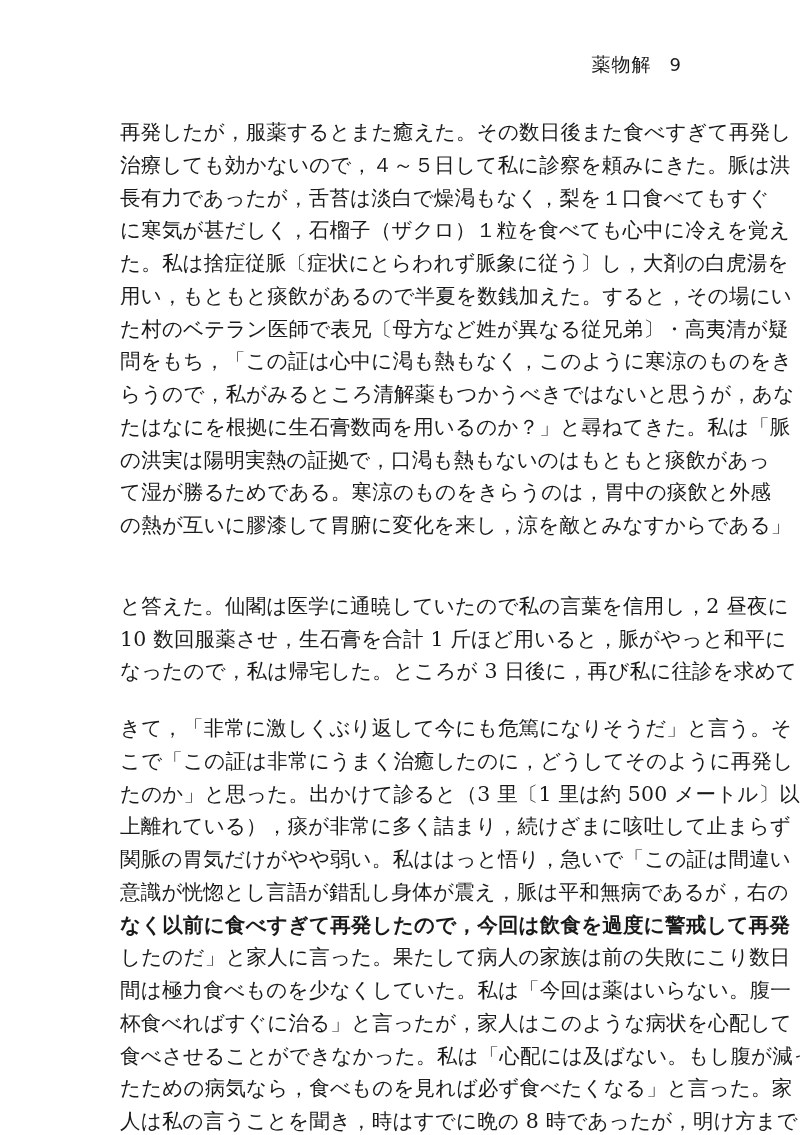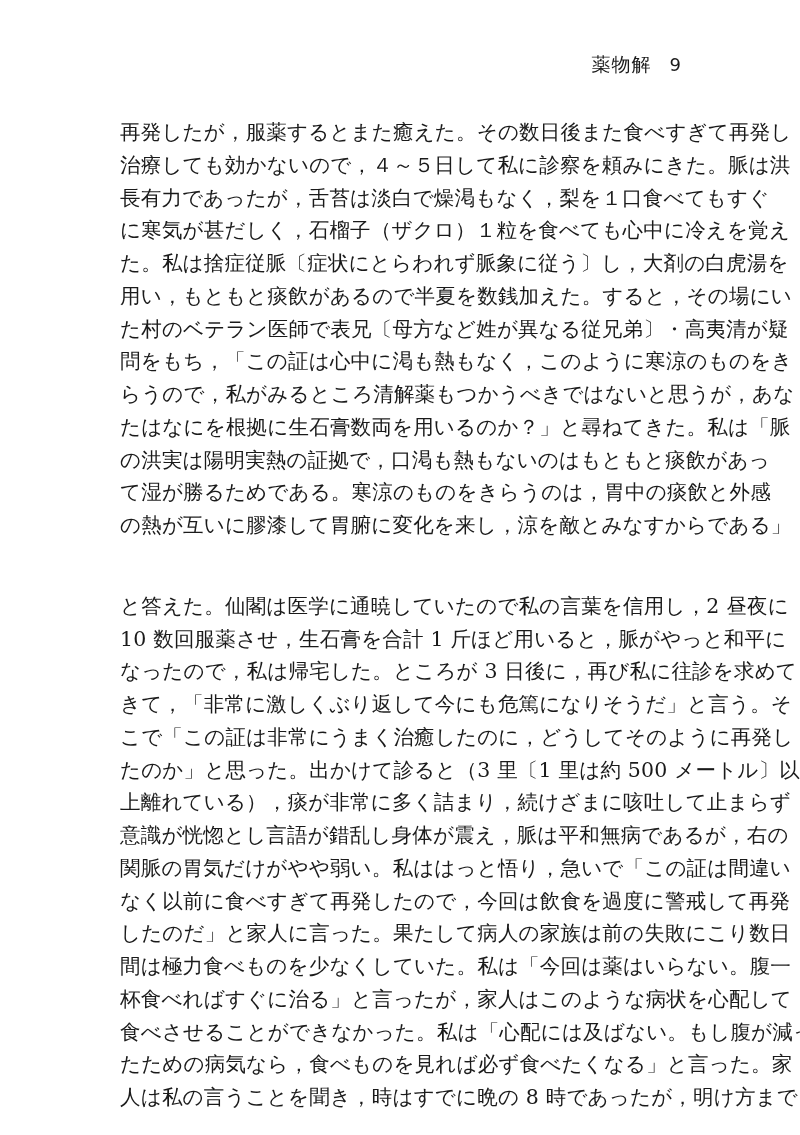--- a/index.html
+++ b/index.html
@@ -30,26 +30,26 @@
     <div class="line" style="height: 32.75px; line-height: 32.75px;">た村のベテラン医師で表兄〔母方など姓が異なる従兄弟〕・高夷清が疑</div>
     <div class="line" style="height: 32.75px; line-height: 32.75px;">問をもち，「この証は心中に渇も熱もなく，このように寒涼のものをき</div>
     <div class="line" style="height: 32.75px; line-height: 32.75px;">らうので，私がみるところ清解薬もつかうべきではないと思うが，あな</div>
     <div class="line" style="height: 32.75px; line-height: 32.75px;">たはなにを根拠に生石膏数両を用いるのか？」と尋ねてきた。私は「脈</div>
     <div class="line" style="height: 32.75px; line-height: 32.75px;">の洪実は陽明実熱の証拠で，口渇も熱もないのはもともと痰飲があっ</div>
     <div class="line" style="height: 32.75px; line-height: 32.75px;">て湿が勝るためである。寒涼のものをきらうのは，胃中の痰飲と外感</div>
     <div class="line" style="height: 32.75px; line-height: 32.75px;">の熱が互いに膠漆して胃腑に変化を来し，涼を敵とみなすからである」</div>
     <div class="line" style="height: 32.75px; line-height: 32.75px; margin-top: 48px;">と答えた。仙閣は医学に通暁していたので私の言葉を信用し，2 昼夜に</div>
     <div class="line" style="height: 32.75px; line-height: 32.75px;">10 数回服薬させ，生石膏を合計 1 斤ほど用いると，脈がやっと和平に</div>
     <div class="line" style="height: 32.75px; line-height: 32.75px;">なったので，私は帰宅した。ところが 3 日後に，再び私に往診を求めて</div>
-    <div class="line" style="height: 32.75px; line-height: 32.75px;">きて，「非常に激しくぶり返して今にも危篤になりそうだ」と言う。そ</div>
+    <div class="line" style="height: 32.75px; line-height: 32.75px; margin-top: 24px;">きて，「非常に激しくぶり返して今にも危篤になりそうだ」と言う。そ</div>
     <div class="line" style="height: 32.75px; line-height: 32.75px;">こで「この証は非常にうまく治癒したのに，どうしてそのように再発し</div>
     <div class="line" style="height: 32.75px; line-height: 32.75px;">たのか」と思った。出かけて診ると（3 里〔1 里は約 500 メートル〕以</div>
     <div class="line" style="height: 32.75px; line-height: 32.75px;">上離れている），痰が非常に多く詰まり，続けざまに咳吐して止まらず，</div>
+    <div class="line" style="height: 32.75px; line-height: 32.75px;">関脈の胃気だけがやや弱い。私ははっと悟り，急いで「この証は間違い</div>
     <div class="line" style="height: 32.75px; line-height: 32.75px;">意識が恍惚とし言語が錯乱し身体が震え，脈は平和無病であるが，右の</div>
-    <div class="line" style="height: 32.75px; line-height: 32.75px;">関脈の胃気だけがやや弱い。私ははっと悟り，急いで「この証は間違い</div>
-    <div class="line" style="height: 32.75px; line-height: 32.75px;">なく以前に食べすぎて再発したので，今回は飲食を過度に警戒して再発</div>
+    <div class="line" style="height: 32.75px; line-height: 32.75px; font-weight: bold;">なく以前に食べすぎて再発したので，今回は飲食を過度に警戒して再発</div>
     <div class="line" style="height: 32.75px; line-height: 32.75px;">したのだ」と家人に言った。果たして病人の家族は前の失敗にこり数日</div>
     <div class="line" style="height: 32.75px; line-height: 32.75px;">間は極力食べものを少なくしていた。私は「今回は薬はいらない。腹一</div>
     <div class="line" style="height: 32.75px; line-height: 32.75px;">杯食べればすぐに治る」と言ったが，家人はこのような病状を心配して</div>
     <div class="line" style="height: 32.75px; line-height: 32.75px;">食べさせることができなかった。私は「心配には及ばない。もし腹が減っ</div>
     <div class="line" style="height: 32.75px; line-height: 32.75px;">たための病気なら，食べものを見れば必ず食べたくなる」と言った。家</div>
     <div class="line" style="height: 32.75px; line-height: 32.75px;">人は私の言うことを聞き，時はすでに晩の 8 時であったが，明け方まで</div>
   </div>
 
 </body></html>

